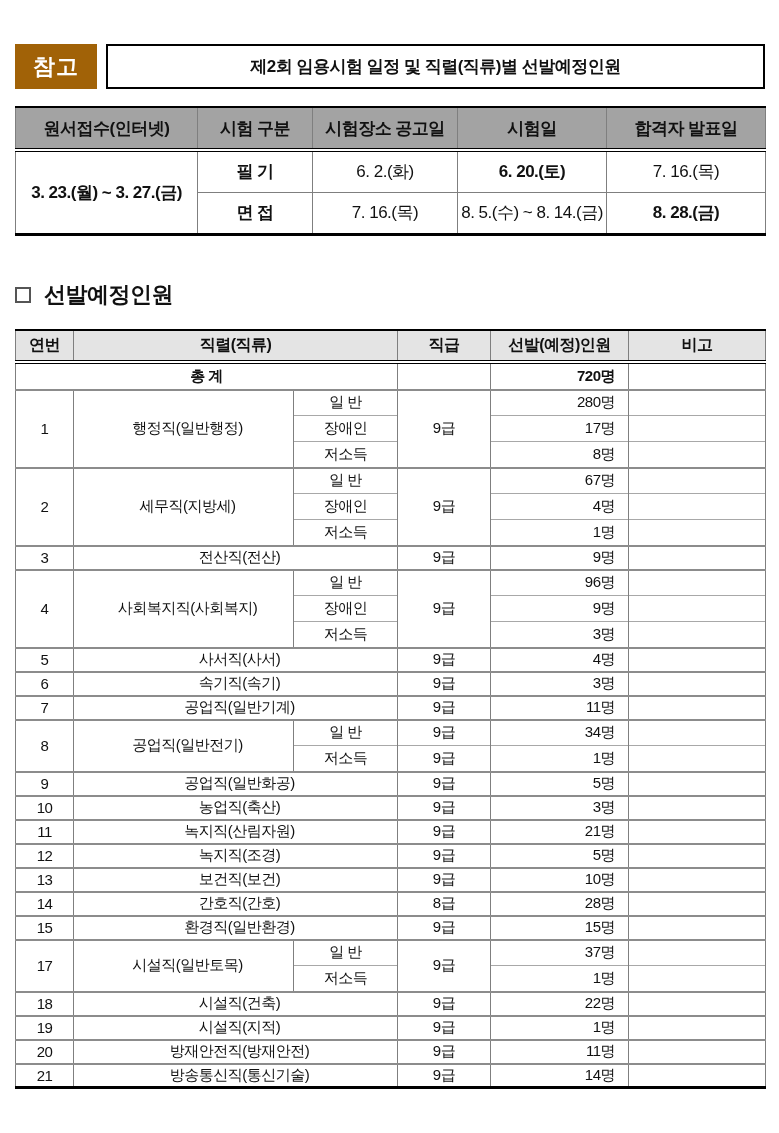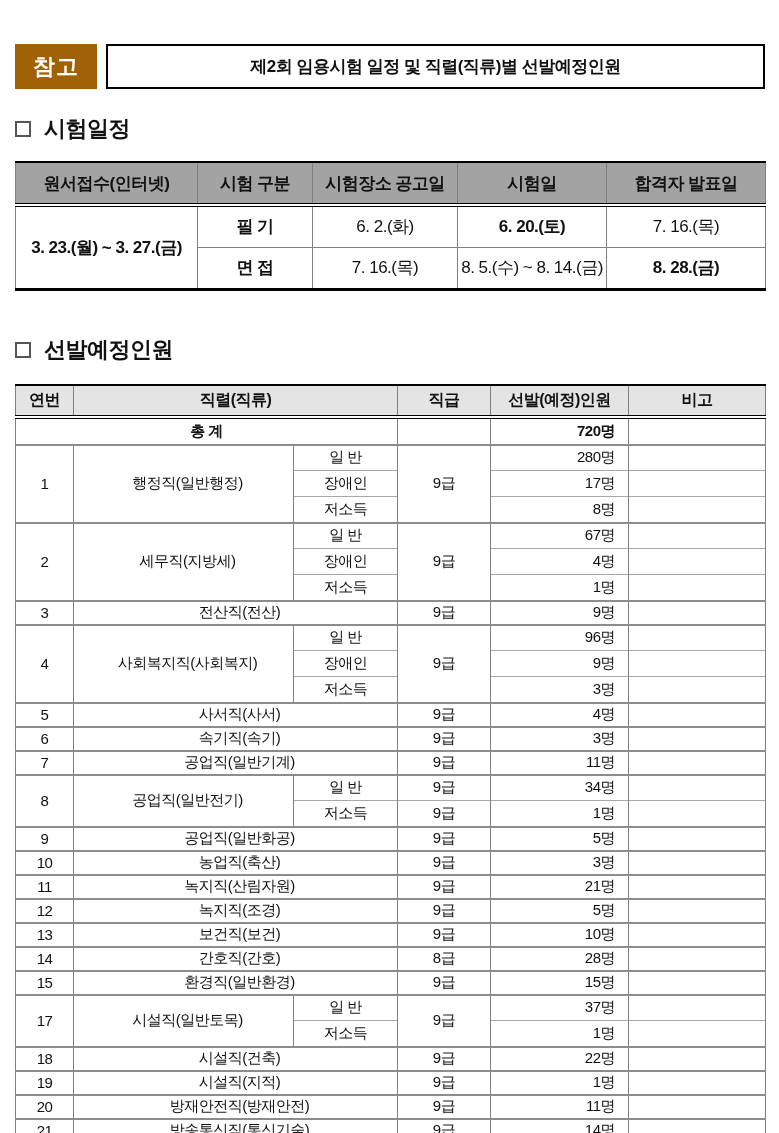--- a/index.html
+++ b/index.html
@@ -87,24 +87,20 @@
 
 <div class="page">
 
   <div class="doc-header">
     <div class="badge" style="background: #a16207; color: rgb(255, 255, 255);">참고</div>
     <div class="title-box">
       <span>제2회 임용시험 일정 및 직렬(직류)별 선발예정인원</span>
     </div>
   </div>
 
-  <div class="section-heading first">
-    <span class="sq"></span>
-    <span>시험일정</span>
-  </div>
 
   <table class="t1">
     <colgroup>
       <col style="width:182px">
         <col style="width:115px">
         <col style="width:145px">
         <col style="width:149px">
         <col style="width:159px">
     </colgroup>
     <tbody>

